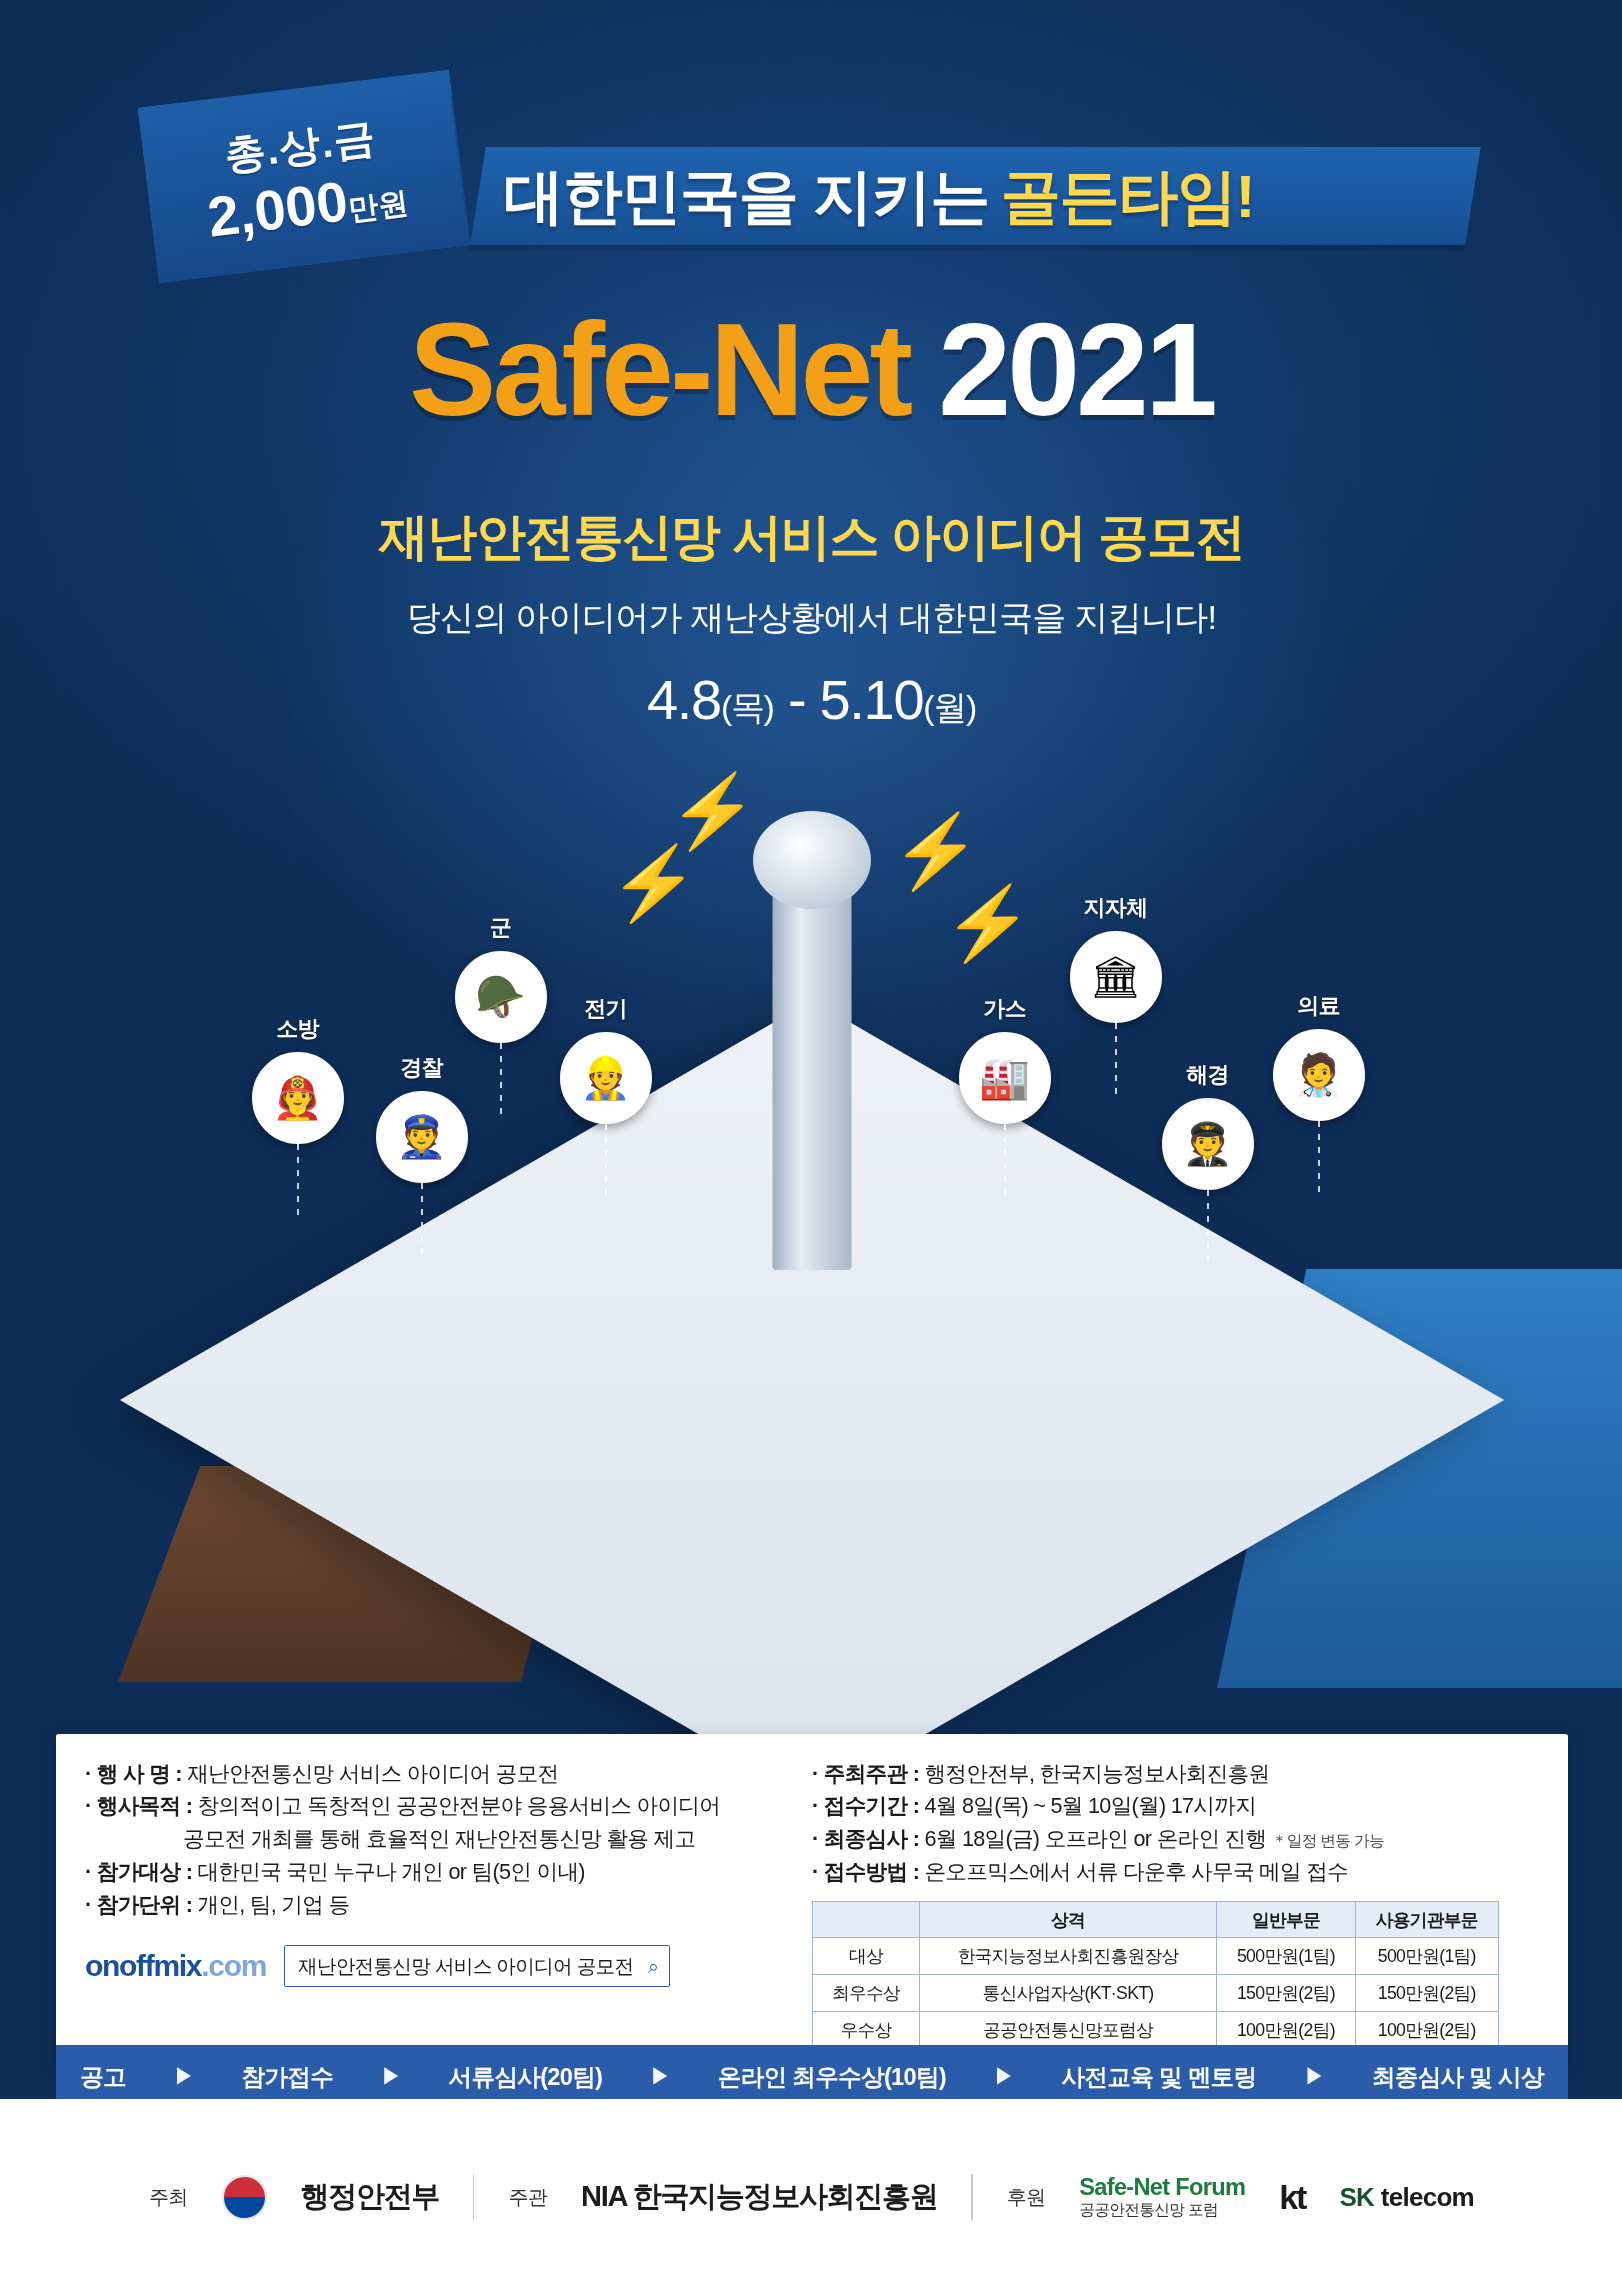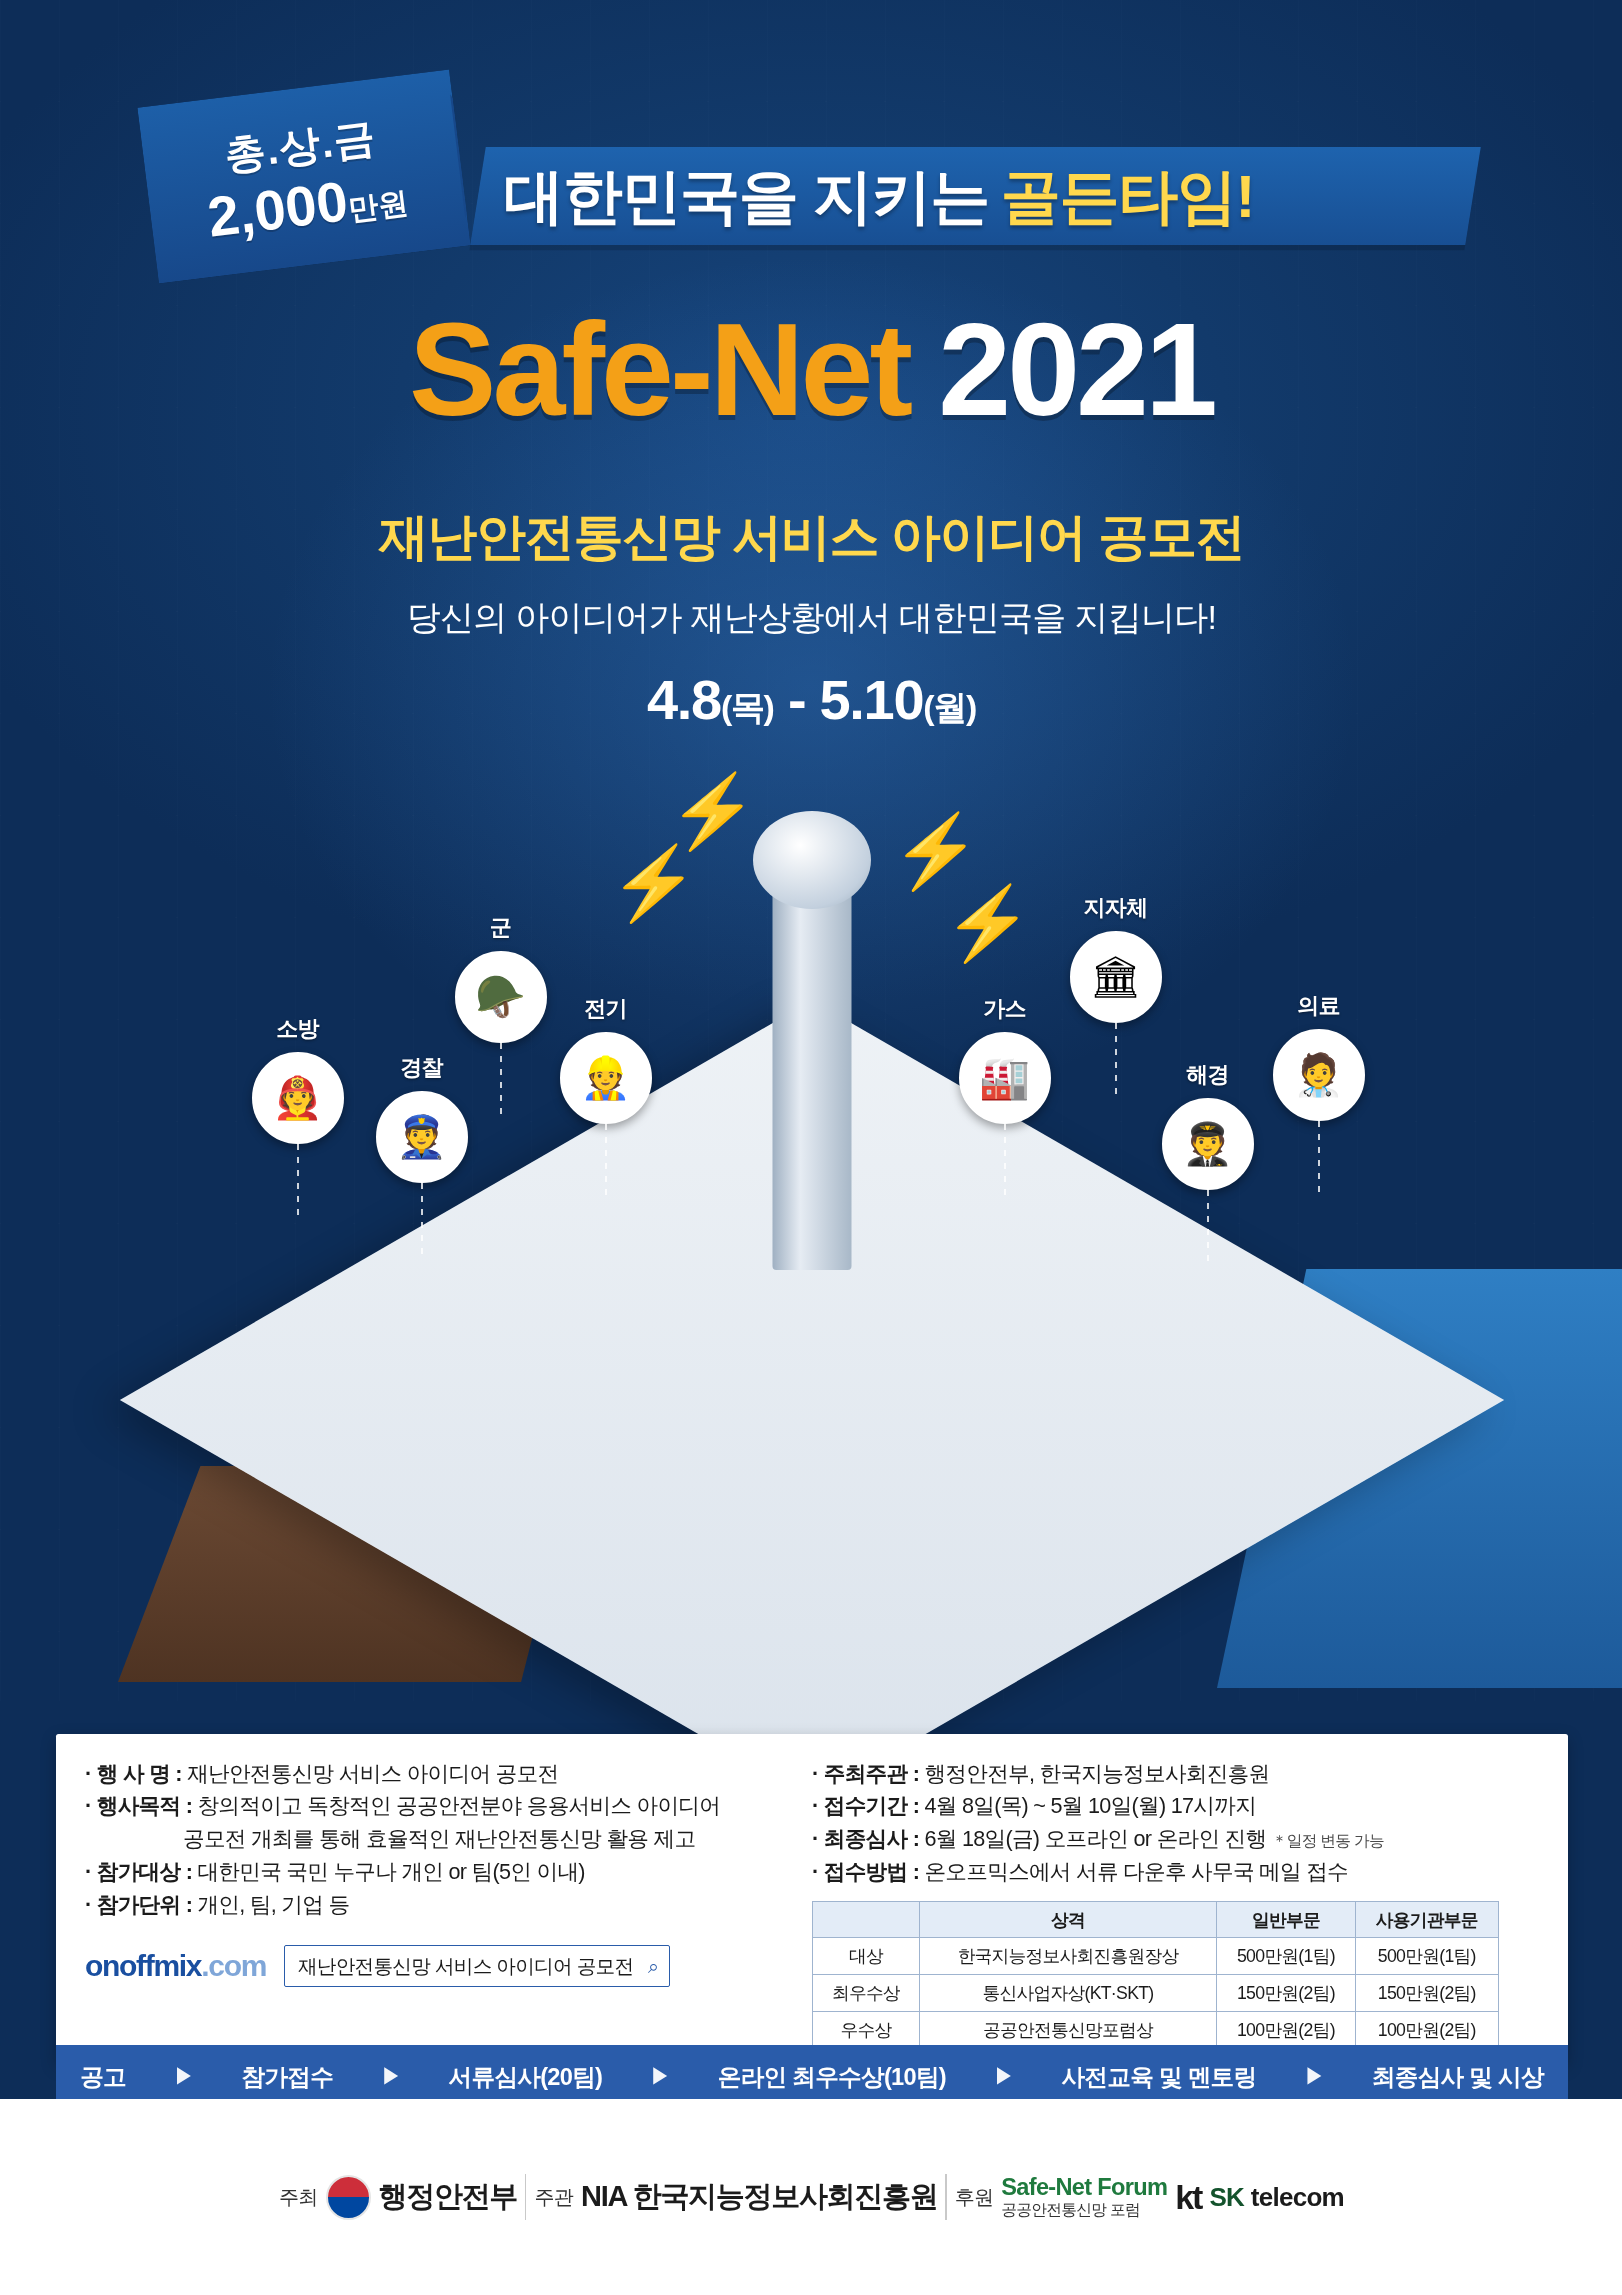--- a/index.html
+++ b/index.html
@@ -129,21 +129,21 @@
     text-align: center;
     font-size: 34px;
     color: #ffffff;
     letter-spacing: -0.7px;
   }
   .title-date {
     position: absolute;
     left: 0; right: 0; top: 667px;
     text-align: center;
     font-size: 56px;
-    font-weight: bold;
+    font-weight: normal;
     color: #ffffff;
     letter-spacing: -1.3px;
   }
   .title-date .small { font-size: 34px; }
 
   
   .illus {
     position: absolute;
     left: 0; right: 0;
     top: 772px; height: 916px;
@@ -313,21 +313,21 @@
   }
   .process-bar .arrow { color: #ffffff; font-size: 19.6px; opacity: .95; }
 
   
   .footer {
     position: absolute;
     left: 0; right: 0; bottom: 0;
     height: 196px;
     background: #ffffff;
     display: flex; align-items: center; justify-content: center;
-    gap: 8px;
+    gap: 34px;
   }
   .f-label { font-size: 20px; color: #333; letter-spacing: -0.7px; }
   .f-org { font-size: 29px; font-weight: bold; color: #1b1b1b; letter-spacing: -1.3px; }
   .f-div { width: 1.3px; height: 46px; background: #c9c9c9; }
   .taegeuk {
     width: 41px; height: 41px; border-radius: 50%;
     background: linear-gradient(180deg, #cd2e3a 50%, #0047a0 50%);
     border: 2px solid #e5e5e5;
     display: inline-block;
   }

